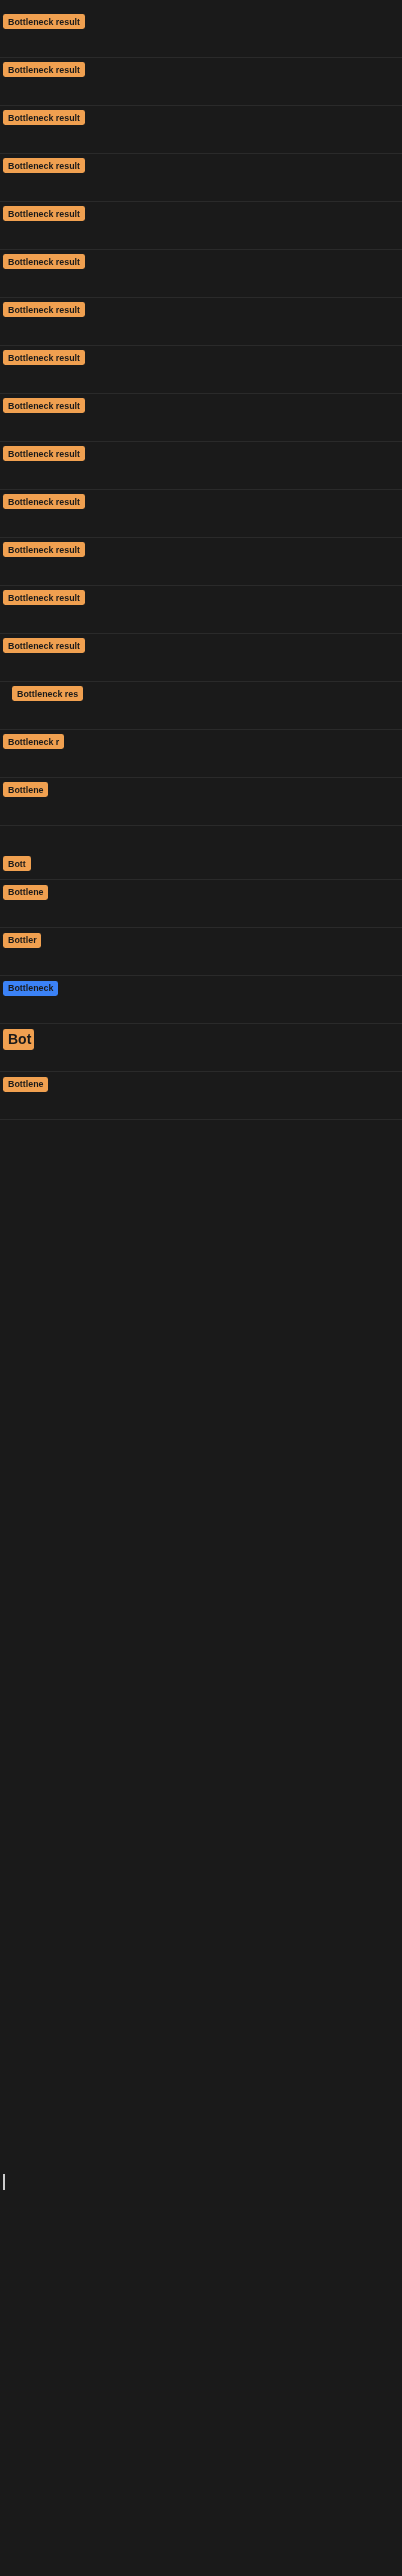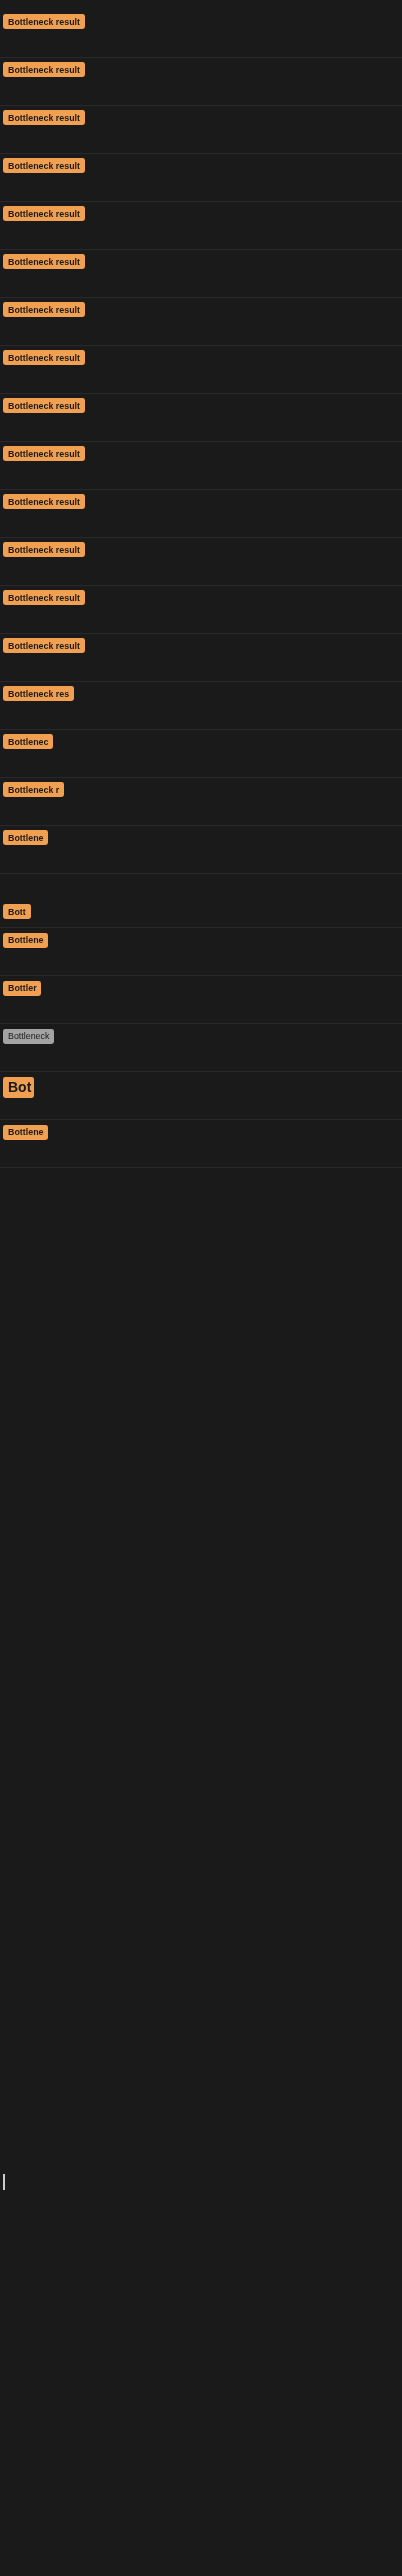--- a/index.html
+++ b/index.html
@@ -52,26 +52,25 @@
     <div style="padding: 4.8px 3.2px; border-bottom: 0.8px solid rgb(42, 42, 42); min-height: 48px;"><span style="background-color: rgb(240, 160, 80); color: rgb(26, 26, 26); font-size: 8.9px; font-weight: bold; padding: 2.4px 4.8px; border-radius: 2.4px; display: inline-block; max-width: 97px; overflow: hidden; white-space: nowrap;">Bottleneck result</span></div>
     <div style="padding: 4.8px 3.2px; border-bottom: 0.8px solid rgb(42, 42, 42); min-height: 48px;"><span style="background-color: rgb(240, 160, 80); color: rgb(26, 26, 26); font-size: 8.9px; font-weight: bold; padding: 2.4px 4.8px; border-radius: 2.4px; display: inline-block; max-width: 97px; overflow: hidden; white-space: nowrap;">Bottleneck result</span></div>
     <div style="padding: 4.8px 3.2px; border-bottom: 0.8px solid rgb(42, 42, 42); min-height: 48px;"><span style="background-color: rgb(240, 160, 80); color: rgb(26, 26, 26); font-size: 8.9px; font-weight: bold; padding: 2.4px 4.8px; border-radius: 2.4px; display: inline-block; max-width: 97px; overflow: hidden; white-space: nowrap;">Bottleneck result</span></div>
     <div style="padding: 4.8px 3.2px; border-bottom: 0.8px solid rgb(42, 42, 42); min-height: 48px;"><span style="background-color: rgb(240, 160, 80); color: rgb(26, 26, 26); font-size: 8.9px; font-weight: bold; padding: 2.4px 4.8px; border-radius: 2.4px; display: inline-block; max-width: 97px; overflow: hidden; white-space: nowrap;">Bottleneck result</span></div>
     <div style="padding: 4.8px 3.2px; border-bottom: 0.8px solid rgb(42, 42, 42); min-height: 48px;"><span style="background-color: rgb(240, 160, 80); color: rgb(26, 26, 26); font-size: 8.9px; font-weight: bold; padding: 2.4px 4.8px; border-radius: 2.4px; display: inline-block; max-width: 97px; overflow: hidden; white-space: nowrap;">Bottleneck result</span></div>
     <div style="padding: 4.8px 3.2px; border-bottom: 0.8px solid rgb(42, 42, 42); min-height: 48px;"><span style="background-color: rgb(240, 160, 80); color: rgb(26, 26, 26); font-size: 8.9px; font-weight: bold; padding: 2.4px 4.8px; border-radius: 2.4px; display: inline-block; max-width: 97px; overflow: hidden; white-space: nowrap;">Bottleneck result</span></div>
     <div style="padding: 4.8px 3.2px; border-bottom: 0.8px solid rgb(42, 42, 42); min-height: 48px;"><span style="background-color: rgb(240, 160, 80); color: rgb(26, 26, 26); font-size: 8.9px; font-weight: bold; padding: 2.4px 4.8px; border-radius: 2.4px; display: inline-block; max-width: 97px; overflow: hidden; white-space: nowrap;">Bottleneck result</span></div>
     <div style="padding: 4.8px 3.2px; border-bottom: 0.8px solid rgb(42, 42, 42); min-height: 48px;"><span style="background-color: rgb(240, 160, 80); color: rgb(26, 26, 26); font-size: 8.9px; font-weight: bold; padding: 2.4px 4.8px; border-radius: 2.4px; display: inline-block; max-width: 97px; overflow: hidden; white-space: nowrap;">Bottleneck result</span></div>
     <div style="padding: 4.8px 3.2px; border-bottom: 0.8px solid rgb(42, 42, 42); min-height: 48px;"><span style="background-color: rgb(240, 160, 80); color: rgb(26, 26, 26); font-size: 8.9px; font-weight: bold; padding: 2.4px 4.8px; border-radius: 2.4px; display: inline-block; max-width: 97px; overflow: hidden; white-space: nowrap;">Bottleneck result</span></div>
     <div style="padding: 4.8px 3.2px; border-bottom: 0.8px solid rgb(42, 42, 42); min-height: 48px;"><span style="background-color: rgb(240, 160, 80); color: rgb(26, 26, 26); font-size: 8.9px; font-weight: bold; padding: 2.4px 4.8px; border-radius: 2.4px; display: inline-block; max-width: 97px; overflow: hidden; white-space: nowrap;">Bottleneck result</span></div>
-    <div style="padding: 4.8px 3.2px; border-bottom: 0.8px solid rgb(42, 42, 42); min-height: 48px;"><span style="background-color: rgb(240, 160, 80); color: rgb(26, 26, 26); font-size: 8.9px; font-weight: bold; padding: 2.4px 4.8px; border-radius: 2.4px; display: inline-block; max-width: 85px; overflow: hidden; white-space: nowrap;">Bottleneck res</span></div>
-    <div style="padding: 4.8px 3.2px; border-bottom: 0.8px solid rgb(42, 42, 42); min-height: 48px;"><span style="background-color: rgb(240, 160, 80); color: rgb(26, 26, 26); font-size: 8.9px; font-weight: bold; padding: 2.4px 4.8px; border-radius: 2.4px; display: inline-block; max-width: 64px; overflow: hidden; white-space: nowrap;">Bottlenec</span></div>
+    <div style="padding: 4.8px 3.2px; border-bottom: 0.8px solid rgb(42, 42, 42); min-height: 48px;"><span style="background-color: rgb(240, 160, 80); color: rgb(26, 26, 26); font-size: 8.9px; font-weight: bold; padding: 2.4px 4.8px; border-radius: 2.4px; display: inline-block; max-width: 85px; overflow: hidden; white-space: nowrap; margin-left: 9px;">Bottleneck res</span></div>
     <div style="padding: 4.8px 3.2px; border-bottom: 0.8px solid rgb(42, 42, 42); min-height: 48px;"><span style="background-color: rgb(240, 160, 80); color: rgb(26, 26, 26); font-size: 8.9px; font-weight: bold; padding: 2.4px 4.8px; border-radius: 2.4px; display: inline-block; max-width: 72px; overflow: hidden; white-space: nowrap;">Bottleneck r</span></div>
     <div style="padding: 4.8px 3.2px; border-bottom: 0.8px solid rgb(42, 42, 42); min-height: 48px;"><span style="background-color: rgb(240, 160, 80); color: rgb(26, 26, 26); font-size: 8.9px; font-weight: bold; padding: 2.4px 4.8px; border-radius: 2.4px; display: inline-block; max-width: 58px; overflow: hidden; white-space: nowrap;">Bottlene</span></div>
     <div style="padding: 4.8px 3.2px; border-bottom: 0.8px solid rgb(42, 42, 42); min-height: 48px;"><span style="background-color: rgb(240, 160, 80); color: rgb(26, 26, 26); font-size: 8.9px; font-weight: bold; padding: 2.4px 4.8px; border-radius: 2.4px; display: inline-block; max-width: 35px; overflow: hidden; white-space: nowrap; margin-top: 26px;">Bott</span></div>
     <div style="padding: 4.8px 3.2px; border-bottom: 0.8px solid rgb(42, 42, 42); min-height: 48px;"><span style="background-color: rgb(240, 160, 80); color: rgb(26, 26, 26); font-size: 8.9px; font-weight: bold; padding: 2.4px 4.8px; border-radius: 2.4px; display: inline-block; max-width: 58px; overflow: hidden; white-space: nowrap;">Bottlene</span></div>
     <div style="padding: 4.8px 3.2px; border-bottom: 0.8px solid rgb(42, 42, 42); min-height: 48px; text-decoration: underline;"><span style="background-color: rgb(240, 160, 80); color: rgb(26, 26, 26); font-size: 8.9px; font-weight: bold; padding: 2.4px 4.8px; border-radius: 2.4px; display: inline-block; max-width: 47px; overflow: hidden; white-space: nowrap;">Bottler</span></div>
-    <div style="padding: 4.8px 3.2px; border-bottom: 0.8px solid rgb(42, 42, 42); min-height: 48px;"><span style="background-color: #a3a3a3; color: rgb(26, 26, 26); font-size: 8.9px; font-weight: normal; padding: 2.4px 4.8px; border-radius: 2.4px; display: inline-block; max-width: 66px; overflow: hidden; white-space: nowrap;">Bottleneck</span></div>
+    <div style="padding: 4.8px 3.2px; border-bottom: 0.8px solid rgb(42, 42, 42); min-height: 48px;"><span style="background-color: #3b82f6; color: rgb(26, 26, 26); font-size: 8.9px; font-weight: bold; padding: 2.4px 4.8px; border-radius: 2.4px; display: inline-block; max-width: 66px; overflow: hidden; white-space: nowrap;">Bottleneck</span></div>
     <div style="padding: 4.8px 3.2px; border-bottom: 0.8px solid rgb(42, 42, 42); min-height: 48px;"><span style="background-color: rgb(240, 160, 80); color: rgb(26, 26, 26); font-size: 14px; font-weight: bold; padding: 2.4px 4.8px; border-radius: 2.4px; display: inline-block; max-width: 31px; overflow: hidden; white-space: nowrap;">Bot</span></div>
     <div style="padding: 4.8px 3.2px; border-bottom: 0.8px solid rgb(42, 42, 42); min-height: 48px;"><span style="background-color: rgb(240, 160, 80); color: rgb(26, 26, 26); font-size: 8.9px; font-weight: bold; padding: 2.4px 4.8px; border-radius: 2.4px; display: inline-block; max-width: 58px; overflow: hidden; white-space: nowrap;">Bottlene</span></div>
   </div>
 
 <div class="cursor-line" id="cursor-line" style="top: 2174px;"></div>
 
 
 </body></html>

